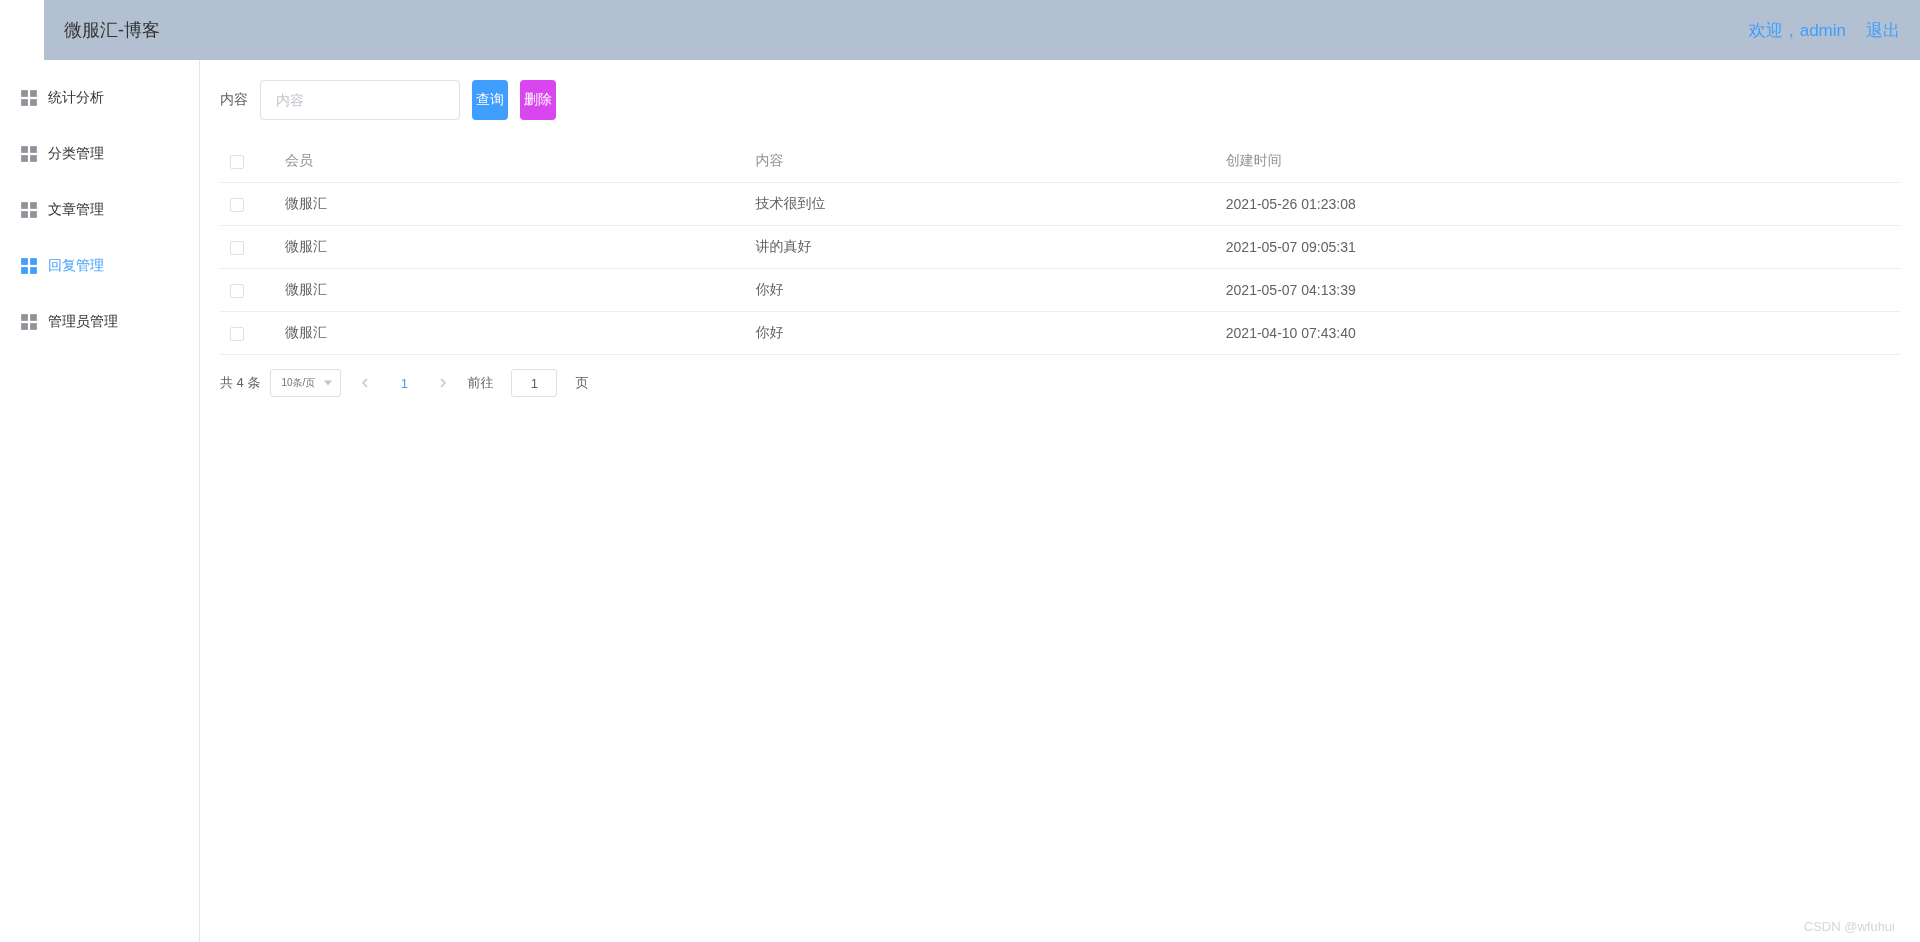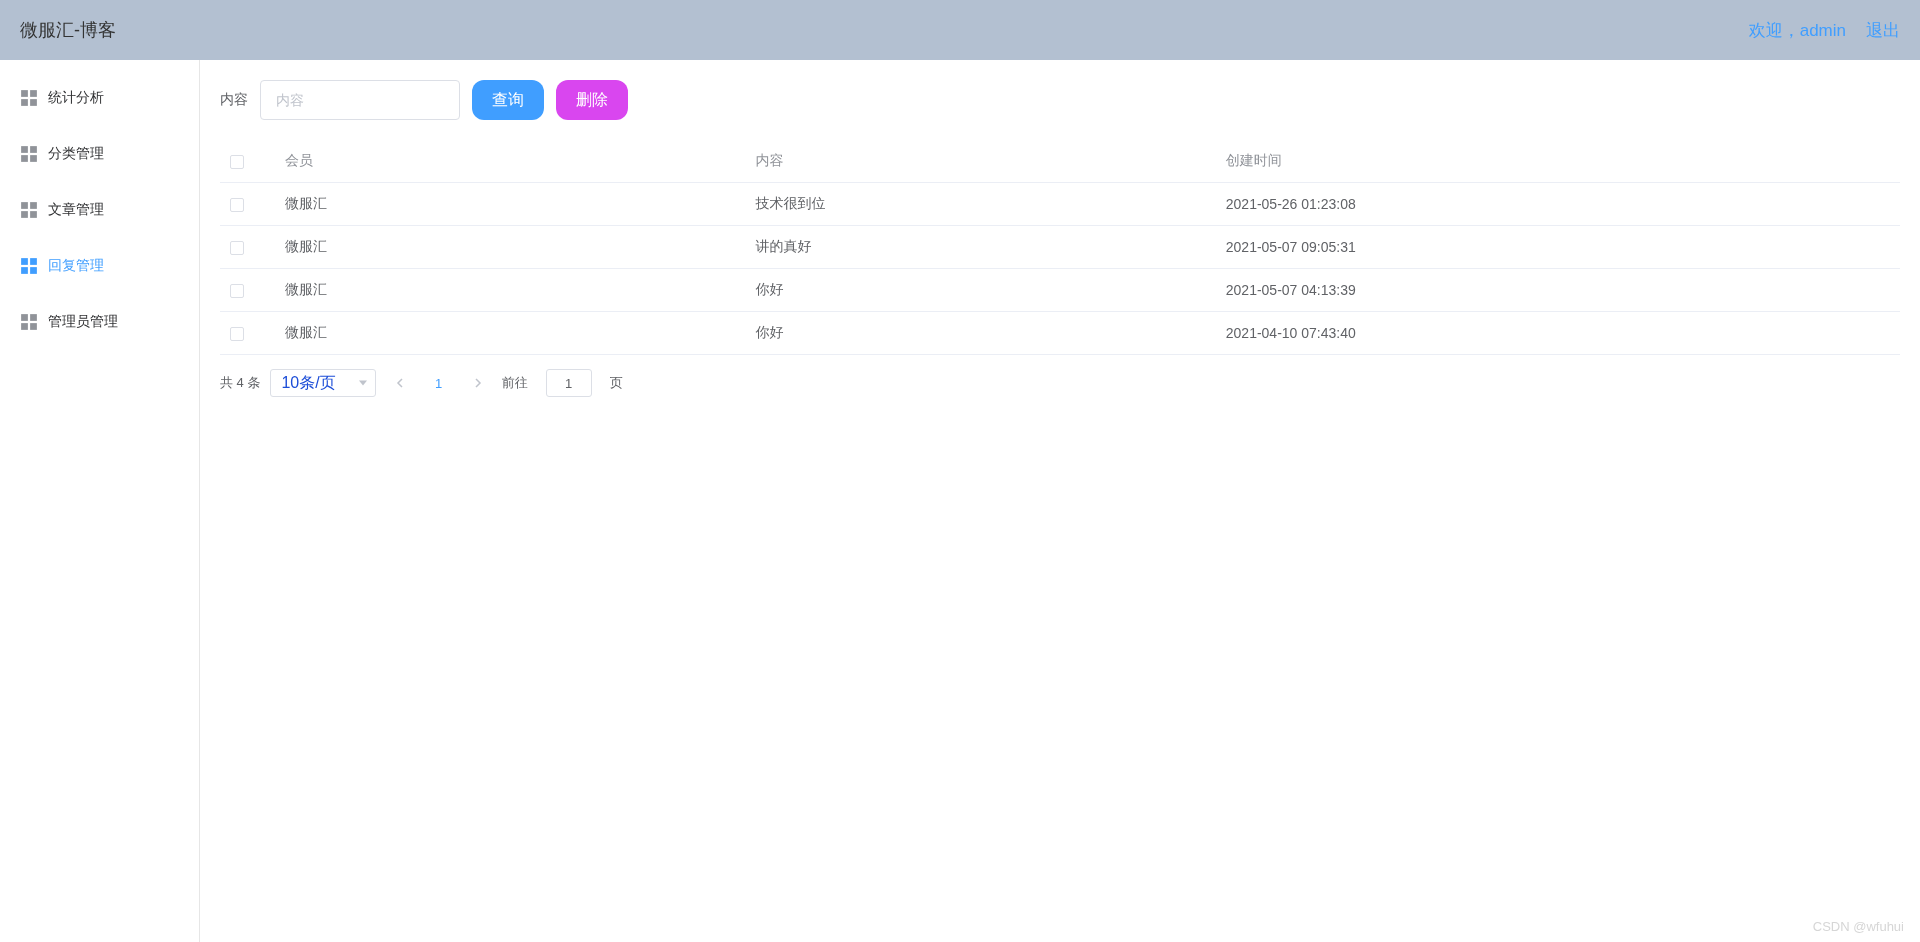--- a/index.html
+++ b/index.html
@@ -10,20 +10,21 @@
       background: #fff;
     }
     .header {
       background: #b3c0d1;
       color: #333;
       height: 60px;
       display: flex;
       align-items: center;
       justify-content: space-between;
       padding: 0 20px;
+      margin-left: 44px;
     }
     .header-title {
       font-size: 18px;
     }
     .header-right {
       display: flex;
       gap: 20px;
       font-size: 17px;
       color: #409eff;
     }
@@ -80,24 +81,24 @@
       border: 1px solid #dcdfe6;
       border-radius: 4px;
       padding: 0 15px;
       font-size: 14px;
       color: #606266;
       outline: none;
     }
     .input::placeholder { color: #c0c4cc; }
     .btn {
       height: 40px;
-      padding: 0 20px;
+      padding: 0 4px;
       border: none;
-      border-radius: 12px;
-      font-size: 16px;
+      border-radius: 4px;
+      font-size: 14px;
       cursor: pointer;
       color: #fff;
     }
     .btn-primary { background: #409eff; }
     .btn-danger { background: #d946ef; }
     .table {
       width: 100%;
       border-collapse: collapse;
     }
     .table th, .table td {
@@ -135,23 +136,23 @@
       align-items: center;
       gap: 10px;
       margin-top: 14px;
       font-size: 13px;
       color: #606266;
     }
     .page-select {
       height: 28px;
       border: 1px solid #dcdfe6;
       border-radius: 3px;
-      padding: 0 39px 0 10px;
-      font-size: 16px;
-      color: #1d4ed8;
+      padding: 0 25px 0 10px;
+      font-size: 10px;
+      color: #737373;
       background: #fff;
       cursor: pointer;
       position: relative;
       display: inline-flex;
       align-items: center;
     }
     .page-select::after {
       content: '';
       position: absolute;
       right: 8px;
@@ -194,21 +195,21 @@
       height: 28px;
       border: 1px solid #dcdfe6;
       border-radius: 3px;
       text-align: center;
       font-size: 13px;
       color: #606266;
       outline: none;
     }
     .watermark {
       position: fixed;
-      right: 16px;
+      right: 25px;
       bottom: 8px;
       font-size: 13px;
       color: #d6d6d6;
       pointer-events: none;
     }
   </style>
 </head>
 <body>
 
 <div class="header">

